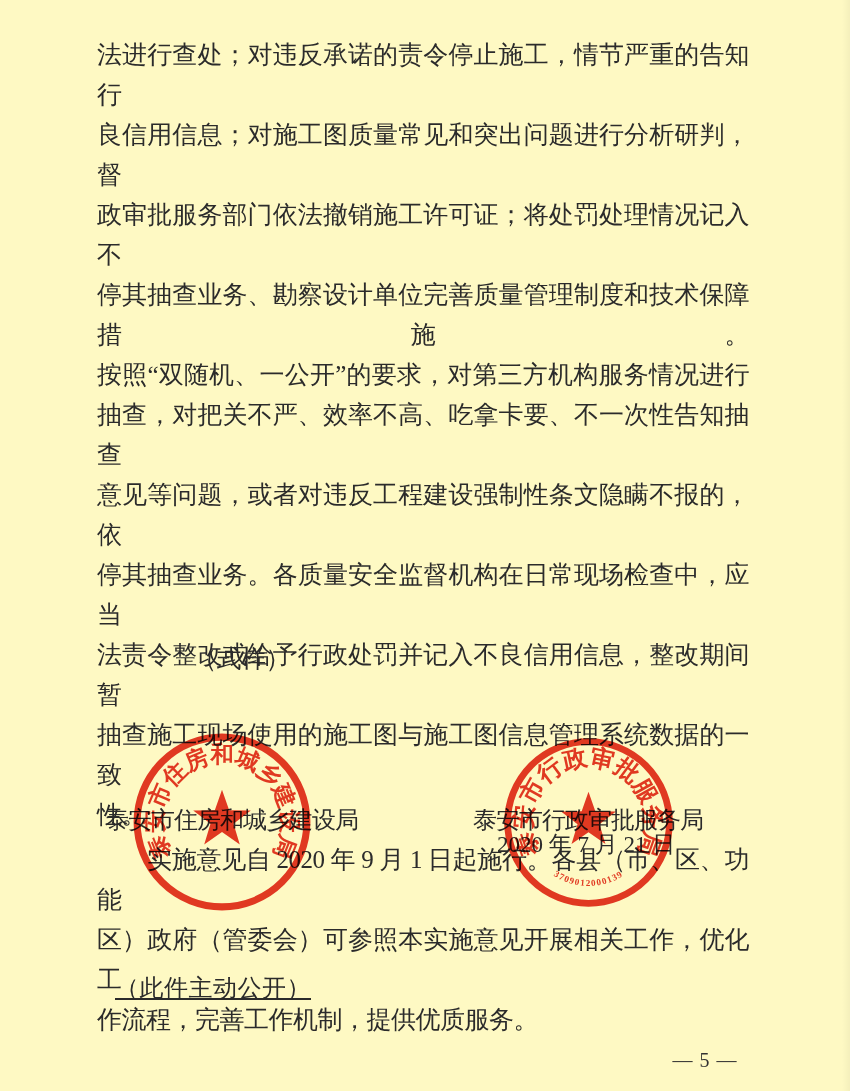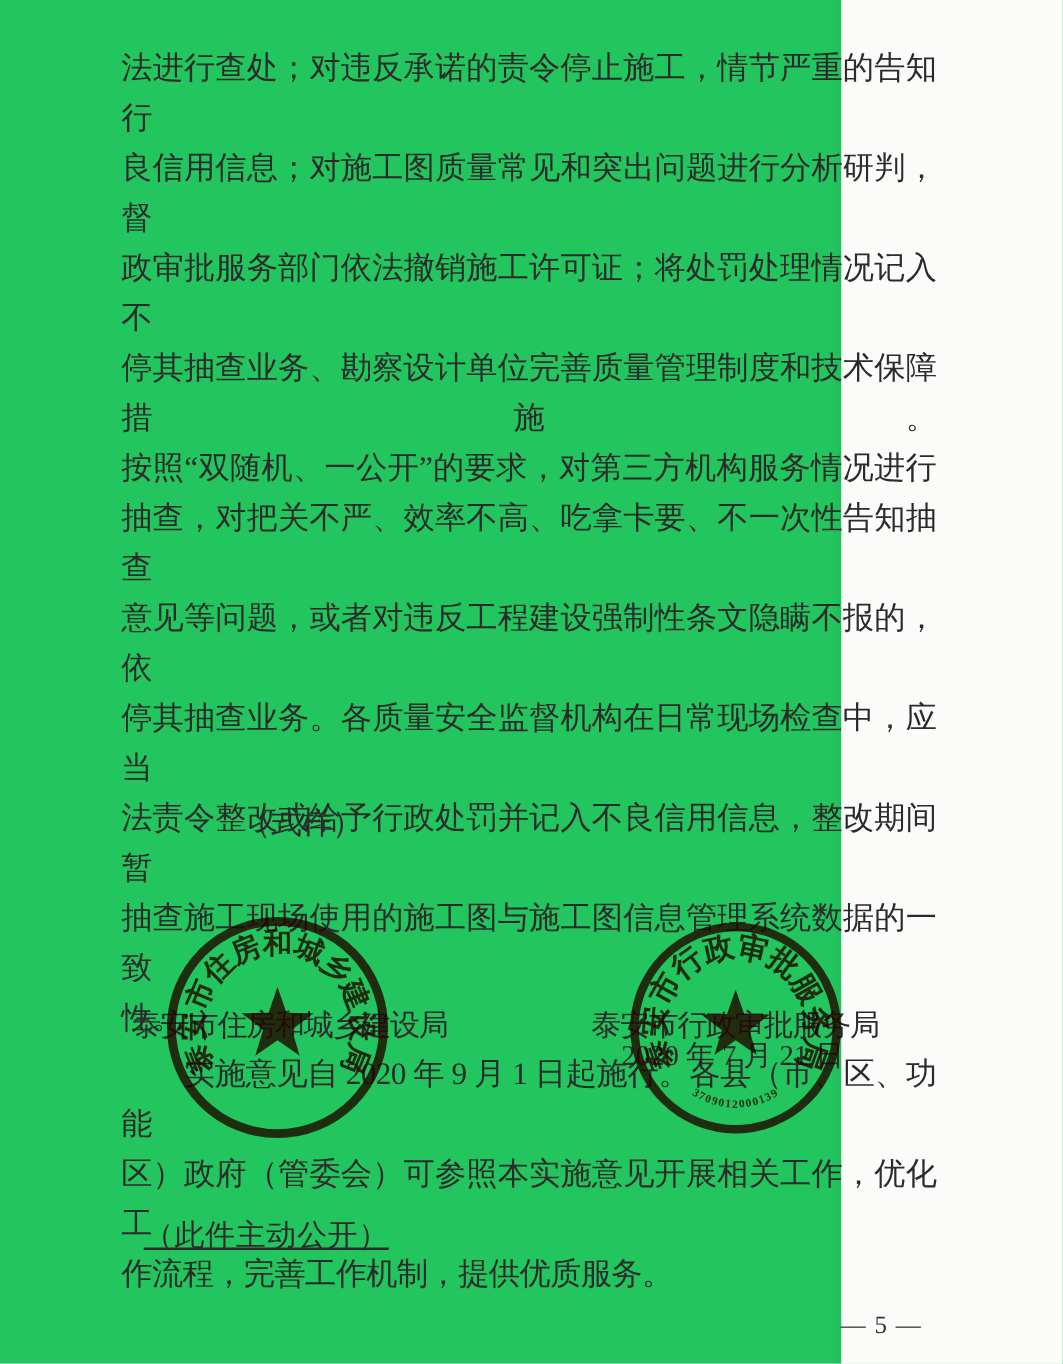--- a/index.html
+++ b/index.html
@@ -5,22 +5,22 @@
   html, body { margin: 0; padding: 0; }
   body {
     width: 850px; height: 1091px;
     background: #fbfbfa;
     font-family: "Liberation Serif", "DejaVu Serif", serif;
     color: #2b2b2b;
     overflow: hidden;
   }
   .page {
     position: relative;
-    width: 673px; height: 1091px;
-    background: #22c55e;
+    width: 850px; height: 1091px;
+    background: #fef9c3;
   }
   .page::after {
     content: '';
     position: absolute; right: 0; top: 0; width: 8px; height: 100%;
     background: linear-gradient(to right, rgba(0,0,0,0), rgba(0,0,0,0.04));
     pointer-events: none;
   }
 
   
   .body-text {

